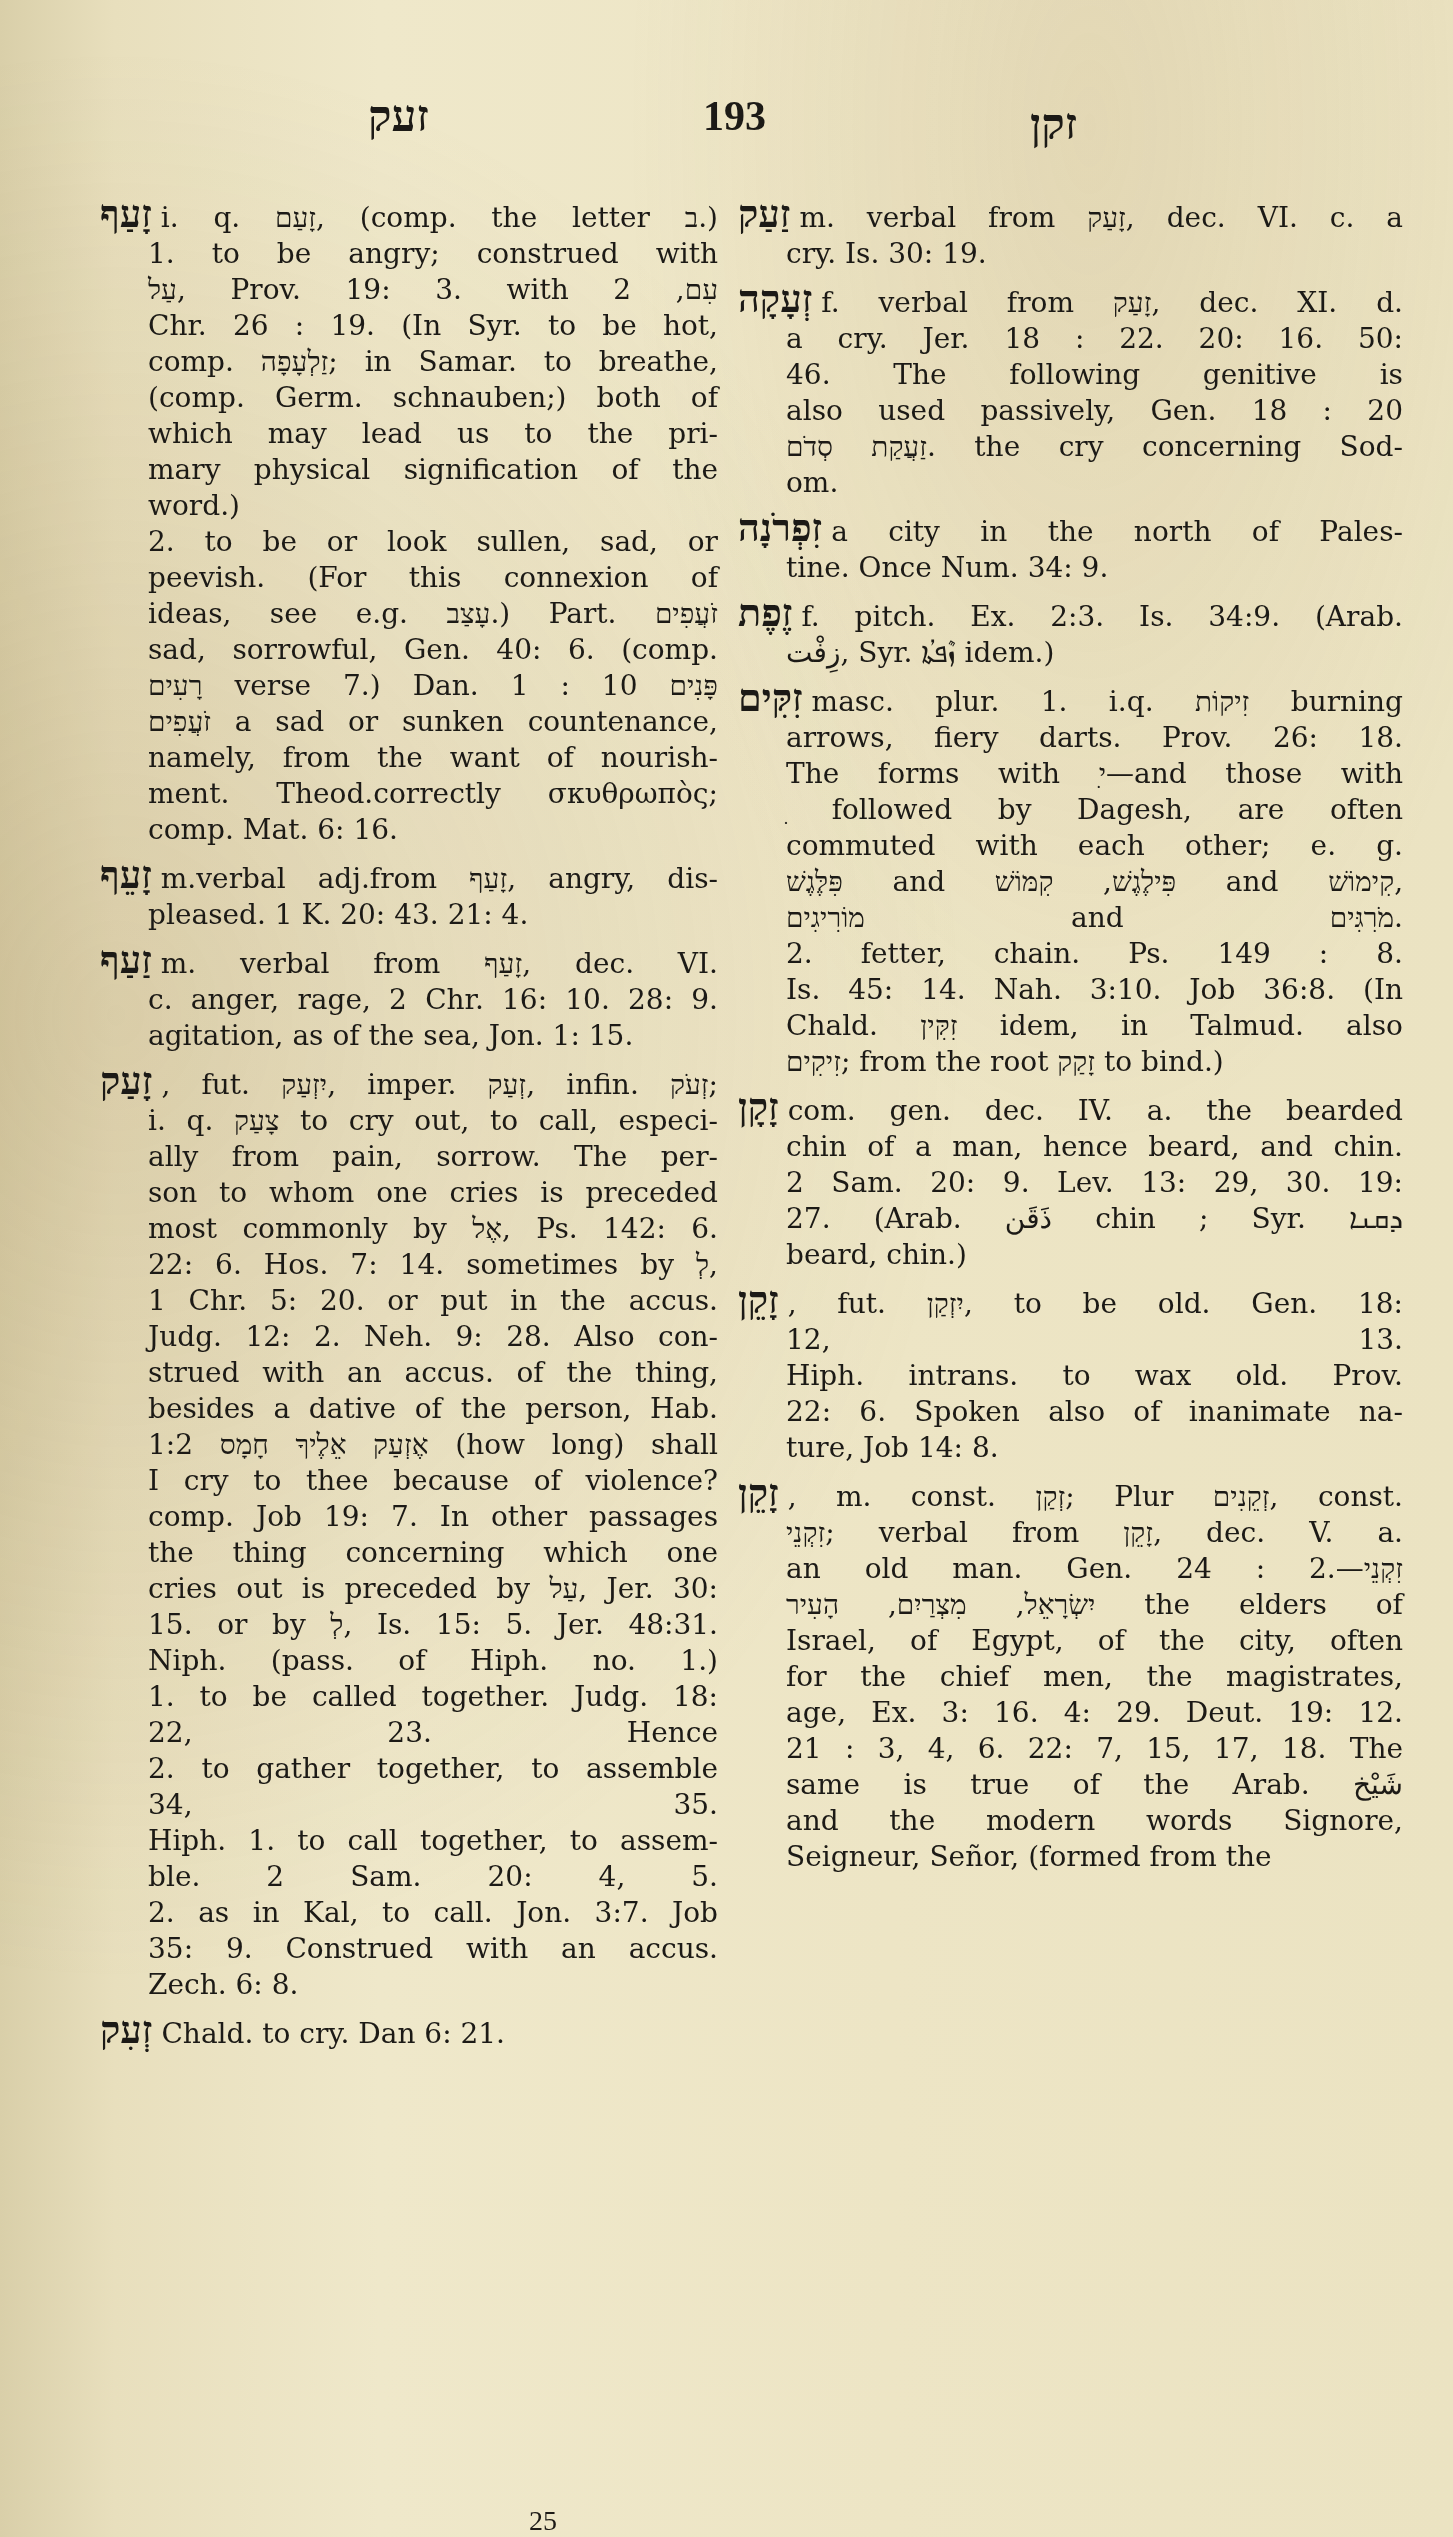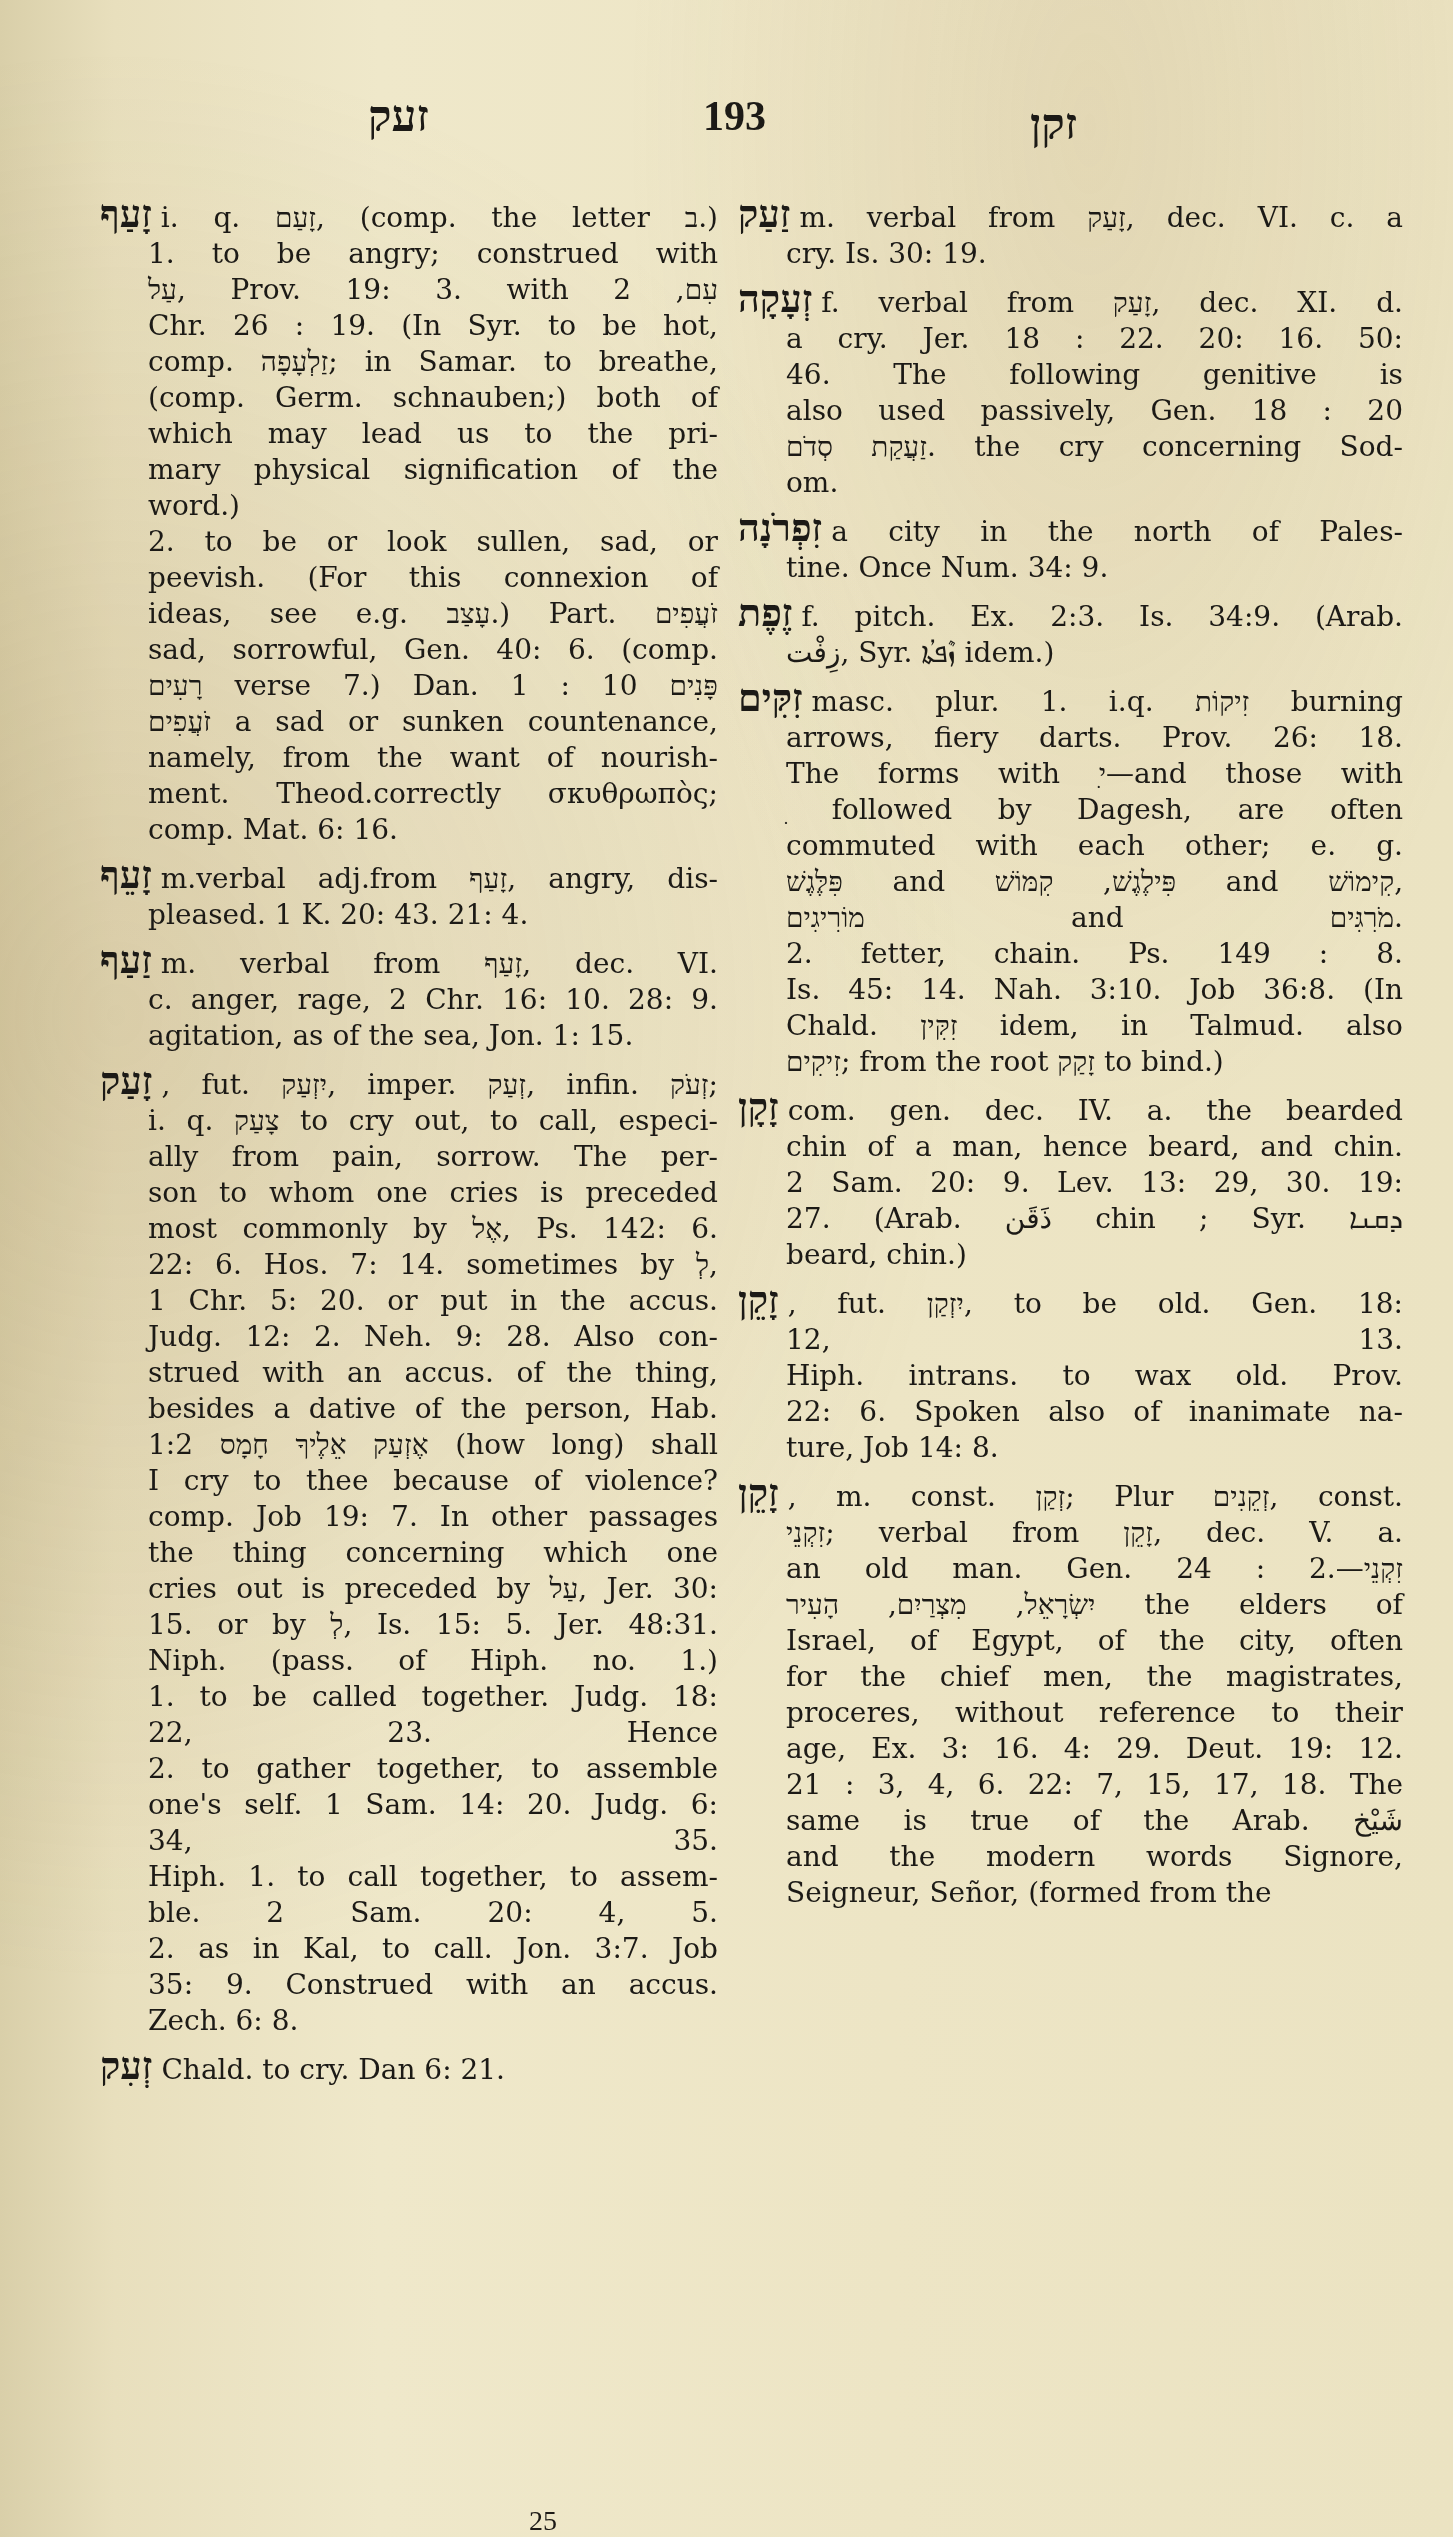--- a/index.html
+++ b/index.html
@@ -82,21 +82,20 @@
         <span class="line hang"><span>1:2 אֶזְעַק אֵלֶיךָ חָמָס (how long) shall</span></span>
         <span class="line hang"><span>I cry to thee because of violence?</span></span>
         <span class="line hang"><span>comp. Job 19: 7. In other passages</span></span>
         <span class="line hang"><span>the thing concerning which one</span></span>
         <span class="line hang"><span>cries out is preceded by עַל, Jer. 30:</span></span>
         <span class="line hang"><span>15. or by לְ, Is. 15: 5. Jer. 48:31.</span></span>
         <span class="line hang"><span>Niph. (pass. of Hiph. no. 1.)</span></span>
         <span class="line hang"><span>1. to be called together. Judg. 18:</span></span>
         <span class="line hang"><span>22, 23. Hence</span></span>
         <span class="line hang"><span>2. to gather together, to assemble</span></span>
-        <span class="line hang"><span>one's self. 1 Sam. 14: 20. Judg. 6:</span></span>
         <span class="line hang"><span>34, 35.</span></span>
         <span class="line hang"><span>Hiph. 1. to call together, to assem-</span></span>
         <span class="line hang"><span>ble. 2 Sam. 20: 4, 5.</span></span>
         <span class="line hang"><span>2. as in Kal, to call. Jon. 3:7. Job</span></span>
         <span class="line hang"><span>35: 9. Construed with an accus.</span></span>
         <span class="line last hang"><span>Zech. 6: 8.</span></span>
       </div>
       <div class="entry">
         <span class="line last"><span class="hw">זְעִק</span><span>Chald. to cry. Dan 6: 21.</span></span>
       </div>
@@ -149,21 +148,20 @@
         <span class="line hang"><span>22: 6. Spoken also of inanimate na-</span></span>
         <span class="line last hang"><span>ture, Job 14: 8.</span></span>
       </div>
       <div class="entry">
         <span class="line"><span class="hw">זָקֵן</span><span>, m. const. זְקַן; Plur זְקֵנִים, const.</span></span>
         <span class="line hang"><span>זִקְנֵי; verbal from זָקֵן, dec. V. a.</span></span>
         <span class="line hang"><span>an old man. Gen. 24 : 2.—זִקְנֵי</span></span>
         <span class="line hang"><span>יִשְׂרָאֵל, מִצְרַיִם, הָעִיר the elders of</span></span>
         <span class="line hang"><span>Israel, of Egypt, of the city, often</span></span>
         <span class="line hang"><span>for the chief men, the magistrates,</span></span>
-        <span class="line hang"><span>proceres, without reference to their</span></span>
         <span class="line hang"><span>age, Ex. 3: 16. 4: 29. Deut. 19: 12.</span></span>
         <span class="line hang"><span>21 : 3, 4, 6. 22: 7, 15, 17, 18. The</span></span>
         <span class="line hang"><span>same is true of the Arab. شَيْخ</span></span>
         <span class="line hang"><span>and the modern words Signore,</span></span>
         <span class="line last hang"><span>Seigneur, Señor, (formed from the</span></span>
       </div>
     </div>
 
   <div class="sig">25</div>
 </div>

